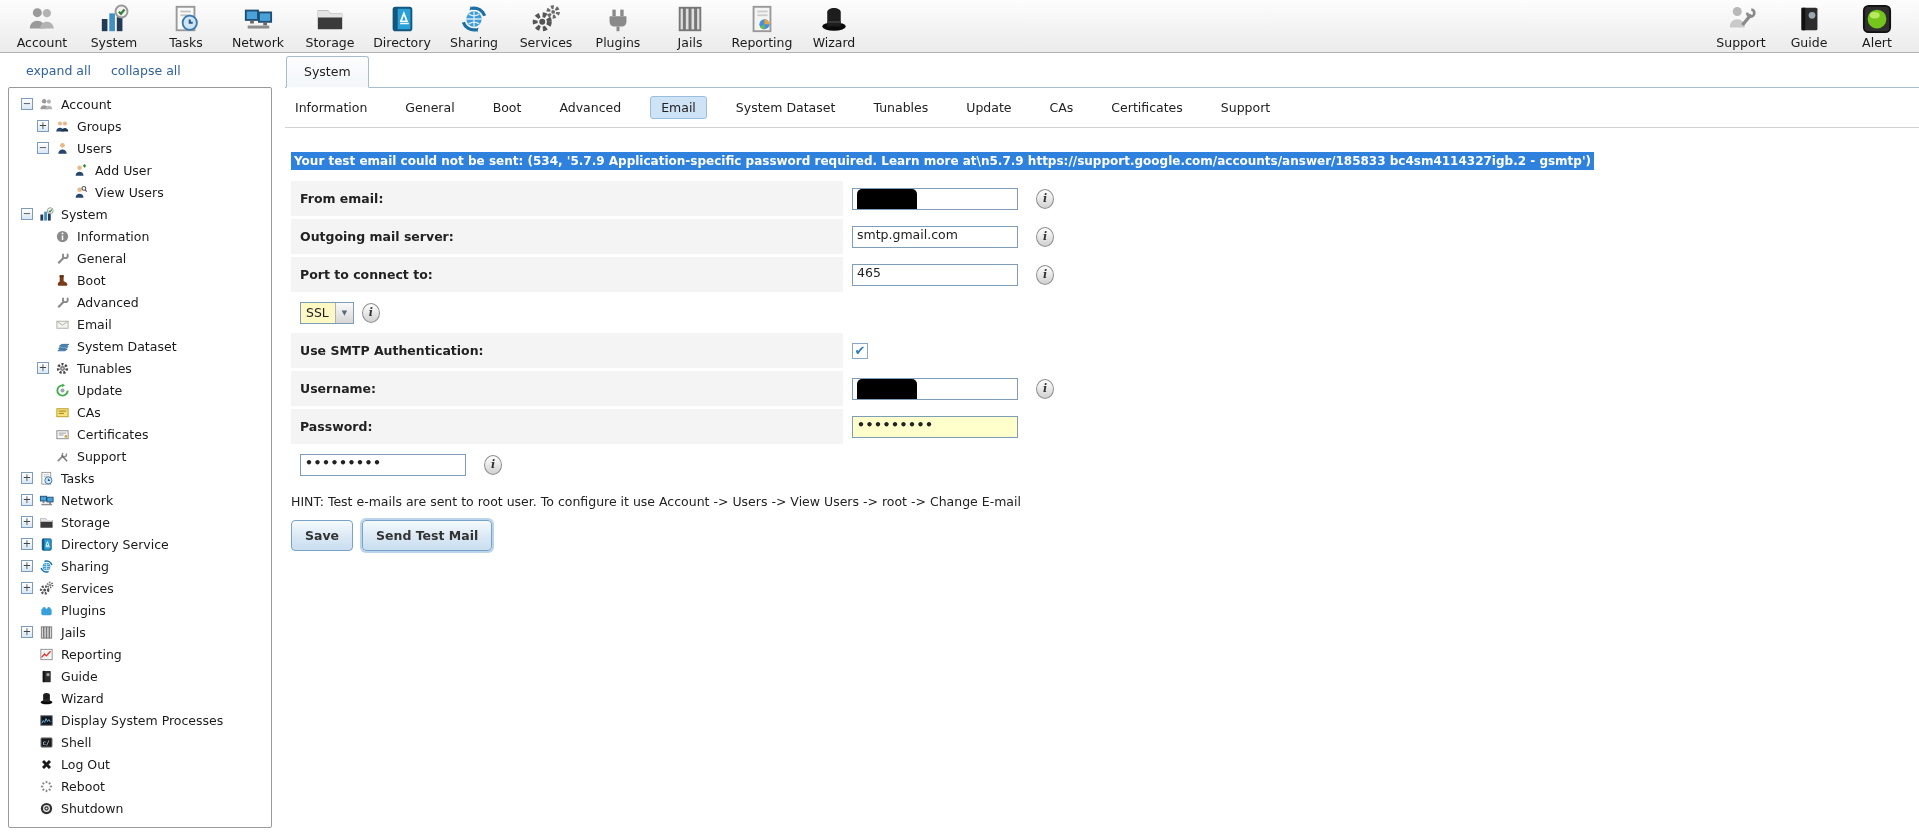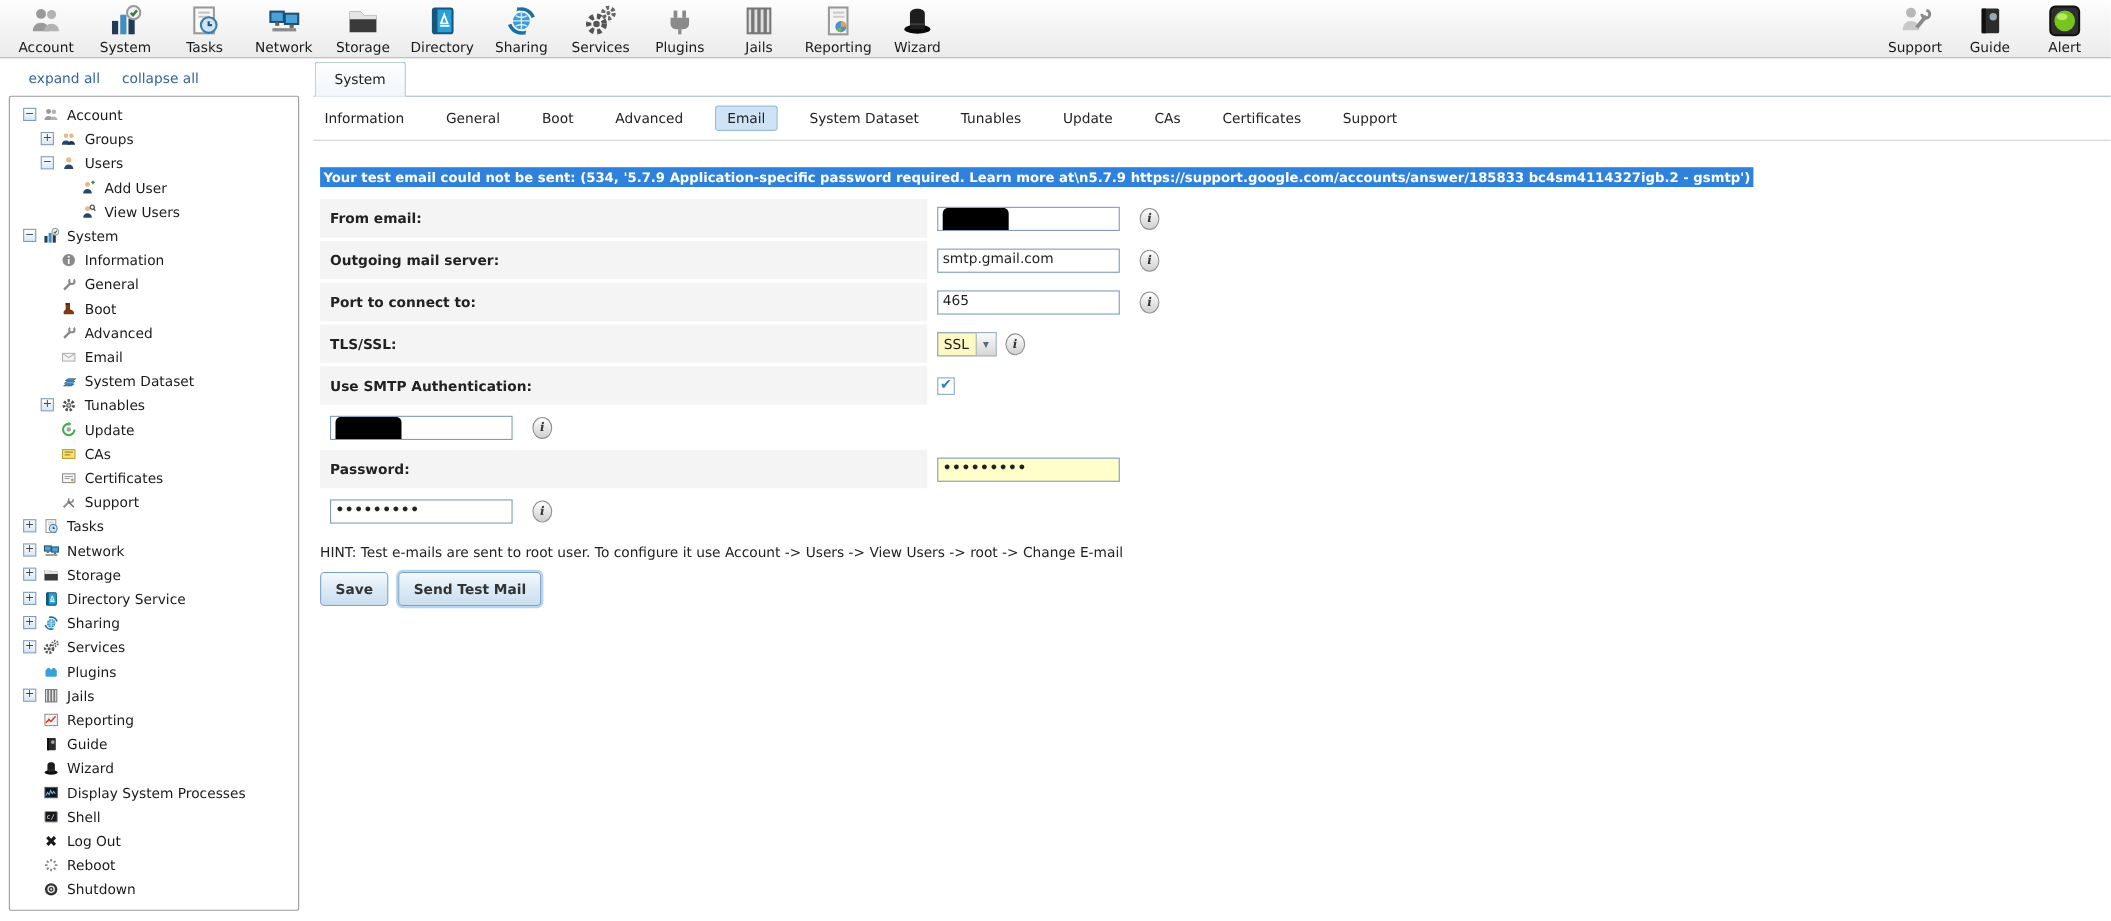--- a/index.html
+++ b/index.html
@@ -680,36 +680,36 @@
         <div class="frow">
           <div class="flabel">Port to connect to:</div>
           <div class="ffield">
             <div class="tbox">
               <span>465</span>
             </div>
             <span class="info">i</span>
           </div>
         </div>
         <div class="frow">
-          <div class="flabel">TLS/SSL:</div>
           <div class="ffield">
             <div class="selbox">
               <span class="seltext">SSL</span>
               <span class="selarrow">▼</span>
             </div>
             <span class="info near">i</span>
           </div>
         </div>
         <div class="frow">
           <div class="flabel">Use SMTP Authentication:</div>
           <div class="ffield">
             <div class="cbox">✔</div>
           </div>
         </div>
         <div class="frow">
+          <div class="flabel">Username:</div>
           <div class="ffield">
             <div class="tbox">
               <span class="redact"></span>
               <span>@gmail.com</span>
             </div>
             <span class="info">i</span>
           </div>
         </div>
         <div class="frow">
           <div class="flabel">Password:</div>

